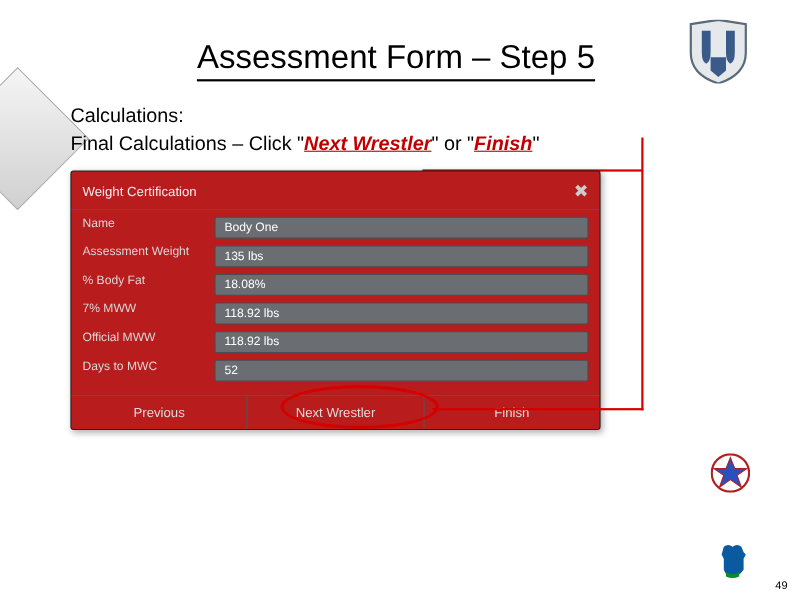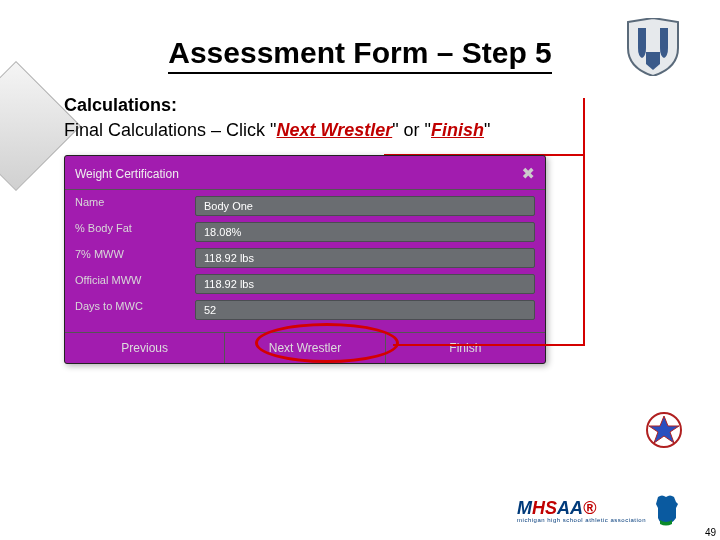--- a/index.html
+++ b/index.html
@@ -1,27 +1,27 @@
 <!DOCTYPE html>
 <html><head>
 <meta charset="utf-8">
 <style>
   html,body{margin:0;padding:0;font-family:Arial,Helvetica,sans-serif;background:#fff;color:#000}
   .slide{position:relative;width:720px;height:540px;overflow:hidden}
   .corner-deco{position:absolute;left:-30px;top:80px;width:90px;height:90px;transform:rotate(45deg);
     background:linear-gradient(135deg,#f5f5f5,#d0d0d0);border:1px solid #aaa}
-  .title{font-size:30px;font-weight:bold;text-align:center;margin-top:18px;border-bottom:2px solid #000;
+  .title{font-size:30px;font-weight:normal;text-align:center;margin-top:18px;border-bottom:2px solid #000;
     display:inline-block;padding-bottom:2px}
   .title-wrap{text-align:center;width:100%;position:absolute;top:18px}
   .shield{position:absolute;top:18px;right:40px;width:54px;height:58px}
   .body-area{position:absolute;top:95px;left:64px;width:592px}
-  .subhead{font-size:18px;font-weight:bold;margin:0 0 4px 0}
+  .subhead{font-size:18px;font-weight:normal;margin:0 0 4px 0}
   .lead{font-size:18px;margin:0 0 14px 0}
   .em-red{color:#c00000;font-weight:bold;font-style:italic;text-decoration:underline}
-  .panel{width:480px;background:#a21caf;border:1px solid #222;border-radius:3px;color:#ddd;font-size:11px;
+  .panel{width:480px;background:#b91c1c;border:1px solid #222;border-radius:3px;color:#ddd;font-size:11px;
     box-shadow:2px 2px 6px rgba(0,0,0,.3);position:relative}
   .panel-header{padding:8px 10px 6px;display:flex;align-items:center;justify-content:space-between;
     border-bottom:1px solid #555;font-size:12px;color:#eee}
   .close-x{font-size:16px;color:#ccc;cursor:pointer}
   .rows{padding:6px 10px 2px}
   .row{display:flex;margin-bottom:6px}
   .cell-label{width:120px;color:#d8d8d8}
   .cell-value{flex:1;background:#6a6d71;border:1px solid #4a4d51;border-radius:2px;padding:3px 8px;color:#fff}
   .btnbar{display:flex;border-top:1px solid #555;margin-top:4px}
   .btn{flex:1;text-align:center;padding:8px 0;color:#ddd;font-size:12px;border-right:1px solid #555;cursor:pointer}
@@ -71,20 +71,24 @@
         <div class="panel-header">
           <span>Weight Certification</span>
           <span class="close-x">✖</span>
         </div>
         <div class="rows">
           <div class="row">
               <div class="cell-label">Name</div>
               <div class="cell-value">Body One</div>
             </div>
           <div class="row">
+              <div class="cell-label">Assessment Weight</div>
+              <div class="cell-value">135 lbs</div>
+            </div>
+          <div class="row">
               <div class="cell-label">% Body Fat</div>
               <div class="cell-value">18.08%</div>
             </div>
           <div class="row">
               <div class="cell-label">7% MWW</div>
               <div class="cell-value">118.92 lbs</div>
             </div>
           <div class="row">
               <div class="cell-label">Official MWW</div>
               <div class="cell-value">118.92 lbs</div>
@@ -106,26 +110,20 @@
       </div>
     </div>
   </div>
 
   <svg class="star-badge" viewBox="0 0 36 36">
     <circle cx="18" cy="18" r="17" fill="#fff" stroke="#b02020" stroke-width="2"></circle>
     <path d="M18 4 L22 14 L33 14 L24 20 L28 31 L18 24 L8 31 L12 20 L3 14 L14 14 Z" fill="#2a4fbf" stroke="#b02020" stroke-width="1"></path>
   </svg>
 
   <div class="logo">
-    <div>
-      <div class="logo-mark">
-        <span>M</span><span class="hs">HS</span><span>AA</span><span style="color:#c00000">®</span>
-      </div>
-      <div class="logo-sub">michigan high school athletic association</div>
-    </div>
     <svg class="mitten" viewBox="0 0 28 32">
       <path d="M6 3 Q10 0 14 3 Q18 0 22 3 L24 8 L26 10 L24 14 L24 24 Q20 30 14 30 Q8 30 6 24 L6 14 L4 10 Z" fill="#0a5aa0"></path>
       <path d="M8 26 Q14 30 20 26 L20 30 Q14 33 8 30 Z" fill="#0a8a2a"></path>
     </svg>
   </div>
 
   <div class="pagenum">49</div>
 </div>
 
 </body></html>

